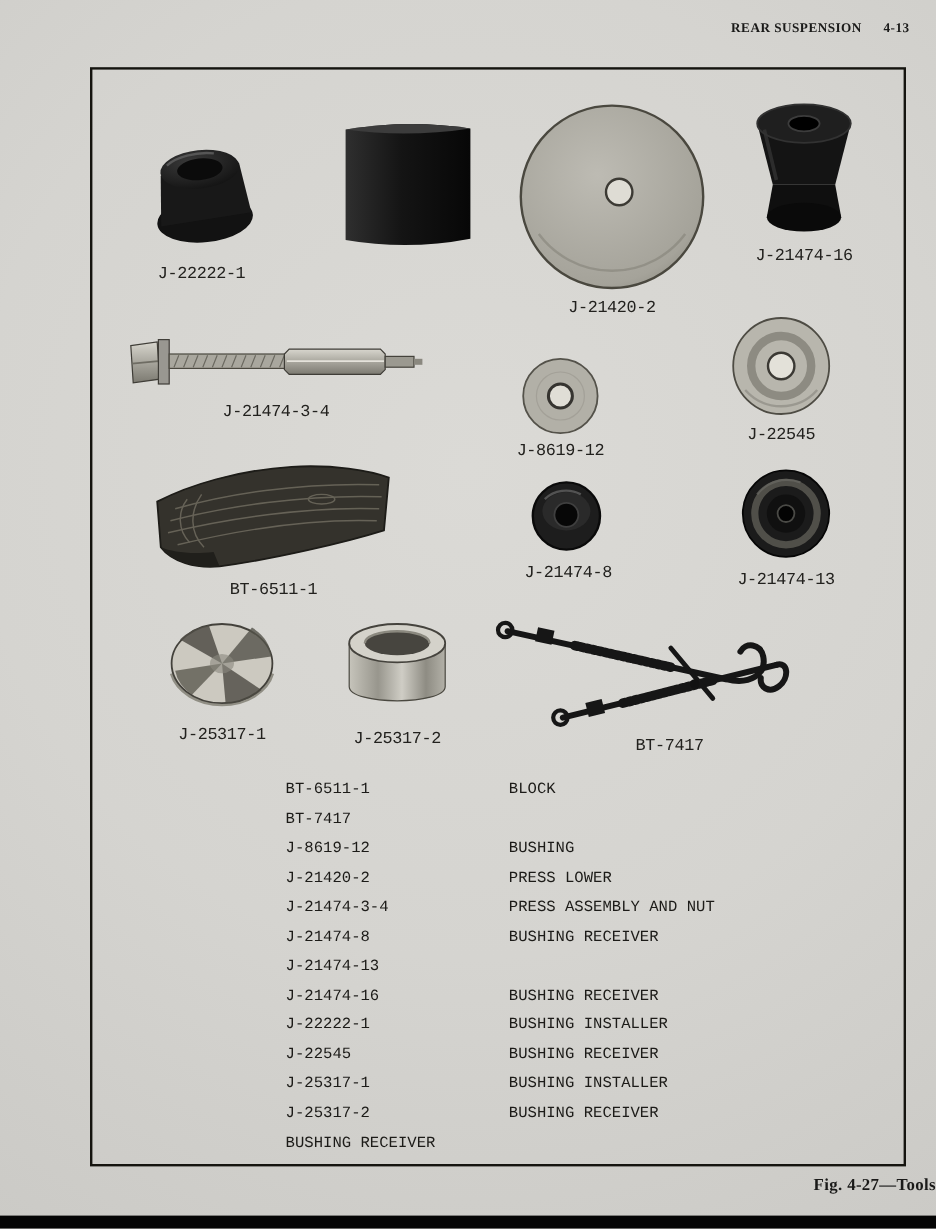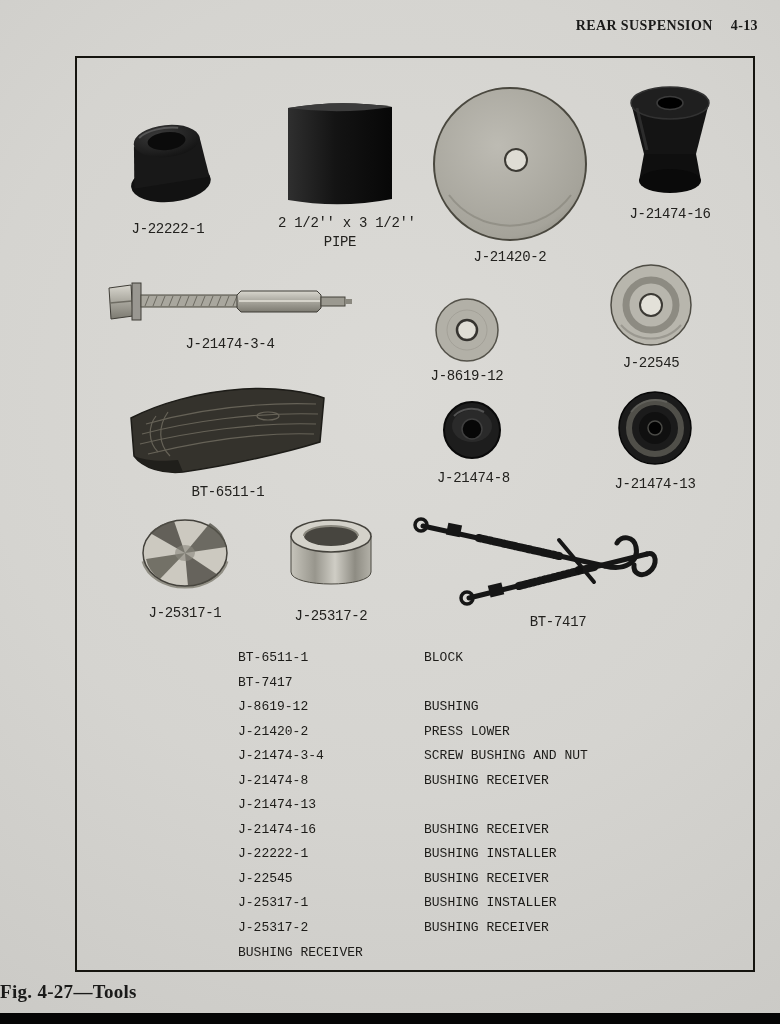--- a/index.html
+++ b/index.html
@@ -3,21 +3,21 @@
 <meta charset="utf-8">
 <style>
   html,body{margin:0;padding:0;background:#9a9a98;}
   .page{
     position:relative;width:780px;height:1024px;margin:0 auto;
     background:radial-gradient(circle at 50% 38%, #dbdad6 0%, #d5d4d0 55%, #cbcac6 100%);
     font-family:"Liberation Serif", serif;color:#1a1a19;overflow:hidden;
   }
   .running-head{
     position:absolute;top:18px;right:22px;
-    font-weight:bold;font-size:14px;letter-spacing:.4px;white-space:nowrap;
+    font-weight:bold;font-size:11px;letter-spacing:.4px;white-space:nowrap;
   }
   .running-head .pagenum{margin-left:18px;}
   .figure-frame{
     position:absolute;left:75px;top:56px;width:680px;height:916px;
     border:2.5px solid #15140f;box-sizing:border-box;
   }
   .tool{position:absolute;margin:0;text-align:center;}
   .tool svg{display:block;margin:0 auto;}
   .tool-label{
     font-family:"Liberation Mono", monospace;font-size:14px;color:#22211e;
@@ -26,22 +26,22 @@
   .tool-label.tight{margin-top:4px;}
   .tool-label.shift-right{transform:translateX(24px);}
   .tool-label.two-line div{line-height:19px;}
   .parts-list{
     position:absolute;left:238px;top:646px;width:480px;
     font-family:"Liberation Mono", monospace;font-size:13px;color:#1c1b18;
   }
   .plist-row{display:flex;line-height:24.55px;white-space:nowrap;}
   .plist-code{min-width:186px;}
   .fig-caption{
-    position:absolute;left:0;top:981px;width:100%;text-align:left;
-    font-weight:bold;font-size:19px;letter-spacing:.3px;
+    position:absolute;left:0;top:981px;width:100%;text-align:right;
+    font-weight:bold;font-size:14px;letter-spacing:.3px;
   }
   .scan-strip{position:absolute;left:0;bottom:0;width:100%;height:11px;background:#050505;}
 </style>
 </head>
 <body>
 
 <div class="page">
 
   <div class="running-head">
     <span>REAR SUSPENSION</span><span class="pagenum">4-13</span>
@@ -73,24 +73,20 @@
       <defs>
           <linearGradient id="g2" x1="0" y1="0" x2="1" y2="0">
             <stop offset="0" stop-color="#2f2f2f"></stop>
             <stop offset="0.45" stop-color="#141414"></stop>
             <stop offset="1" stop-color="#070707"></stop>
           </linearGradient>
         </defs>
       <path d="M6,10 Q58,1 110,9 L110,101 Q58,111 6,102 Z" fill="url(#g2)"></path>
       <path d="M6,10 Q58,1 110,9 Q58,17 6,10 Z" fill="#3c3c3c"></path>
     </svg>
-    <figcaption class="tool-label tight two-line">
-      <div>2 1/2'' x 3 1/2''</div>
-      <div>PIPE</div>
-    </figcaption>
   </figure>
 
   <figure class="tool" style="left:430px;top:85px;width:160px;">
     <svg width="158" height="158" viewBox="0 0 158 158">
       <defs>
           <radialGradient id="g3" cx="42%" cy="38%" r="75%">
             <stop offset="0" stop-color="#bdbbb3"></stop>
             <stop offset="0.8" stop-color="#a5a39a"></stop>
             <stop offset="1" stop-color="#8c8a81"></stop>
           </radialGradient>
@@ -256,21 +252,21 @@
     <div class="plist-row">
         <span class="plist-code">J-8619-12</span>
         <span class="plist-desc">BUSHING</span>
       </div>
     <div class="plist-row">
         <span class="plist-code">J-21420-2</span>
         <span class="plist-desc">PRESS LOWER</span>
       </div>
     <div class="plist-row">
         <span class="plist-code">J-21474-3-4</span>
-        <span class="plist-desc">SCREW BUSHING AND NUT</span>
+        <span class="plist-desc">PRESS ASSEMBLY AND NUT</span>
       </div>
     <div class="plist-row">
         <span class="plist-code">J-21474-8</span>
         <span class="plist-desc">BUSHING RECEIVER</span>
       </div>
     <div class="plist-row">
         <span class="plist-code">J-21474-13</span>
       </div>
     <div class="plist-row">
         <span class="plist-code">J-21474-16</span>

